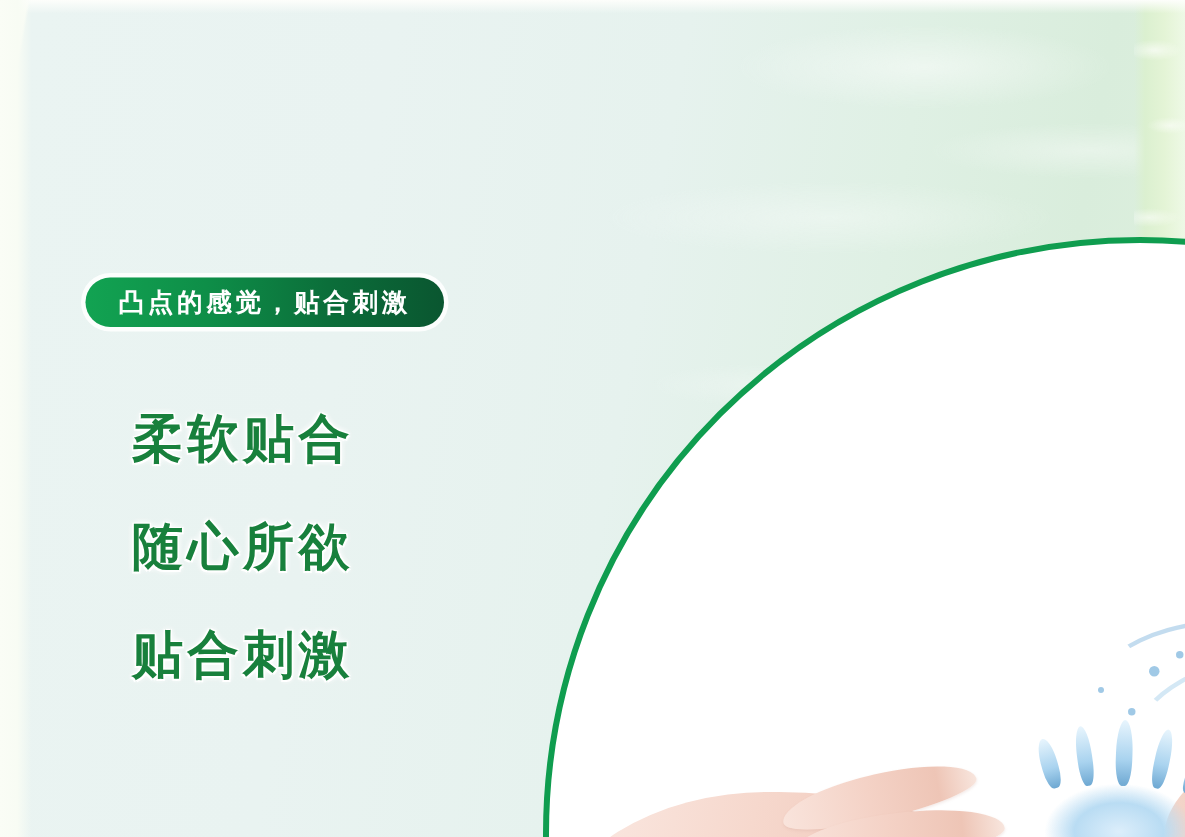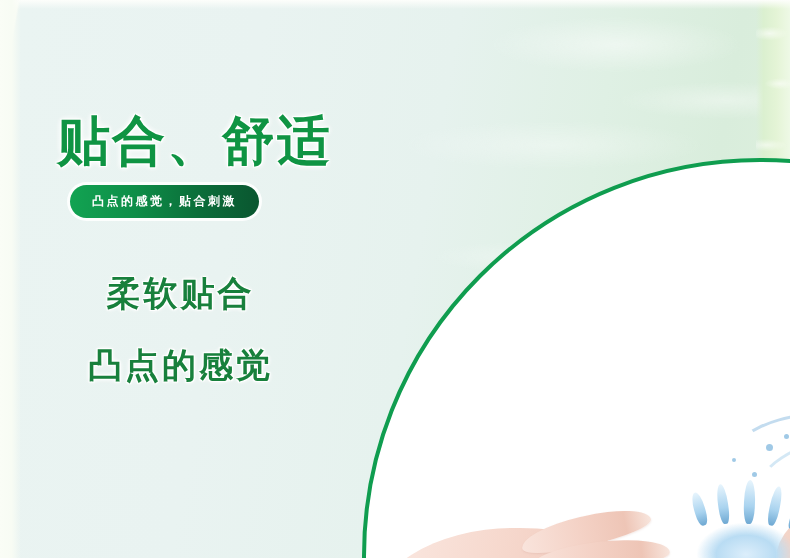--- a/index.html
+++ b/index.html
@@ -156,27 +156,27 @@
     font-size:53px;line-height:1.16;font-weight:700;letter-spacing:2px;
     color:var(--headline-color,#0f9443);
     text-shadow:
        0 0 6px #ffffff, 0 0 6px #ffffff,
        1px 1px 0 #ffffff, -1px 1px 0 #ffffff,
        1px -1px 0 #ffffff, -1px -1px 0 #ffffff;
     white-space:nowrap;
   }
 
   .pill{
-    position:absolute;left:70px;top:185px;
+    position:absolute;left:57px;top:185px;
     height:33px;padding:0 22px;
     display:flex;align-items:center;
     border-radius:17px;
     background:linear-gradient(90deg,#12a352 0%,#0e8e48 34%,#0b6e3a 68%,#0a5630 100%);
     color:#ffffff;
-    font-size:12px;font-weight:700;letter-spacing:2.5px;
+    font-size:17px;font-weight:700;letter-spacing:2.5px;
     box-shadow:0 0 0 3px rgba(255,255,255,.85);
     white-space:nowrap;
   }
 
   .bullets{position:absolute;left:88px;top:276px;text-align:center;}
   .bullet{
     font-size:34px;line-height:1;font-weight:700;letter-spacing:3px;
     color:var(--bullet-color,#18803c);
     text-shadow:
        0 0 5px #ffffff, 0 0 5px #ffffff,
@@ -236,25 +236,25 @@
 
         <div class="droplet d5"></div>
         <div class="droplet d6"></div>
 
       </div>
     </div>
   </div>
 
   <div class="copy">
 
-    <div class="headline">贴合、舒适</div>
 
     <div class="pill" style="background: linear-gradient(90deg, rgb(18, 163, 82) 0%, rgb(14, 142, 72) 34%, rgb(11, 110, 58) 68%, rgb(10, 86, 48) 100%);">
       <span>凸点的感觉，贴合刺激</span>
     </div>
 
     <div class="bullets">
       <div class="bullet">柔软贴合</div>
-      <div class="bullet">凸点的感觉</div>
+      <div class="bullet">随心所欲</div>
+      <div class="bullet">贴合刺激</div>
     </div>
 
   </div>
 </div>
 
 </body></html>

